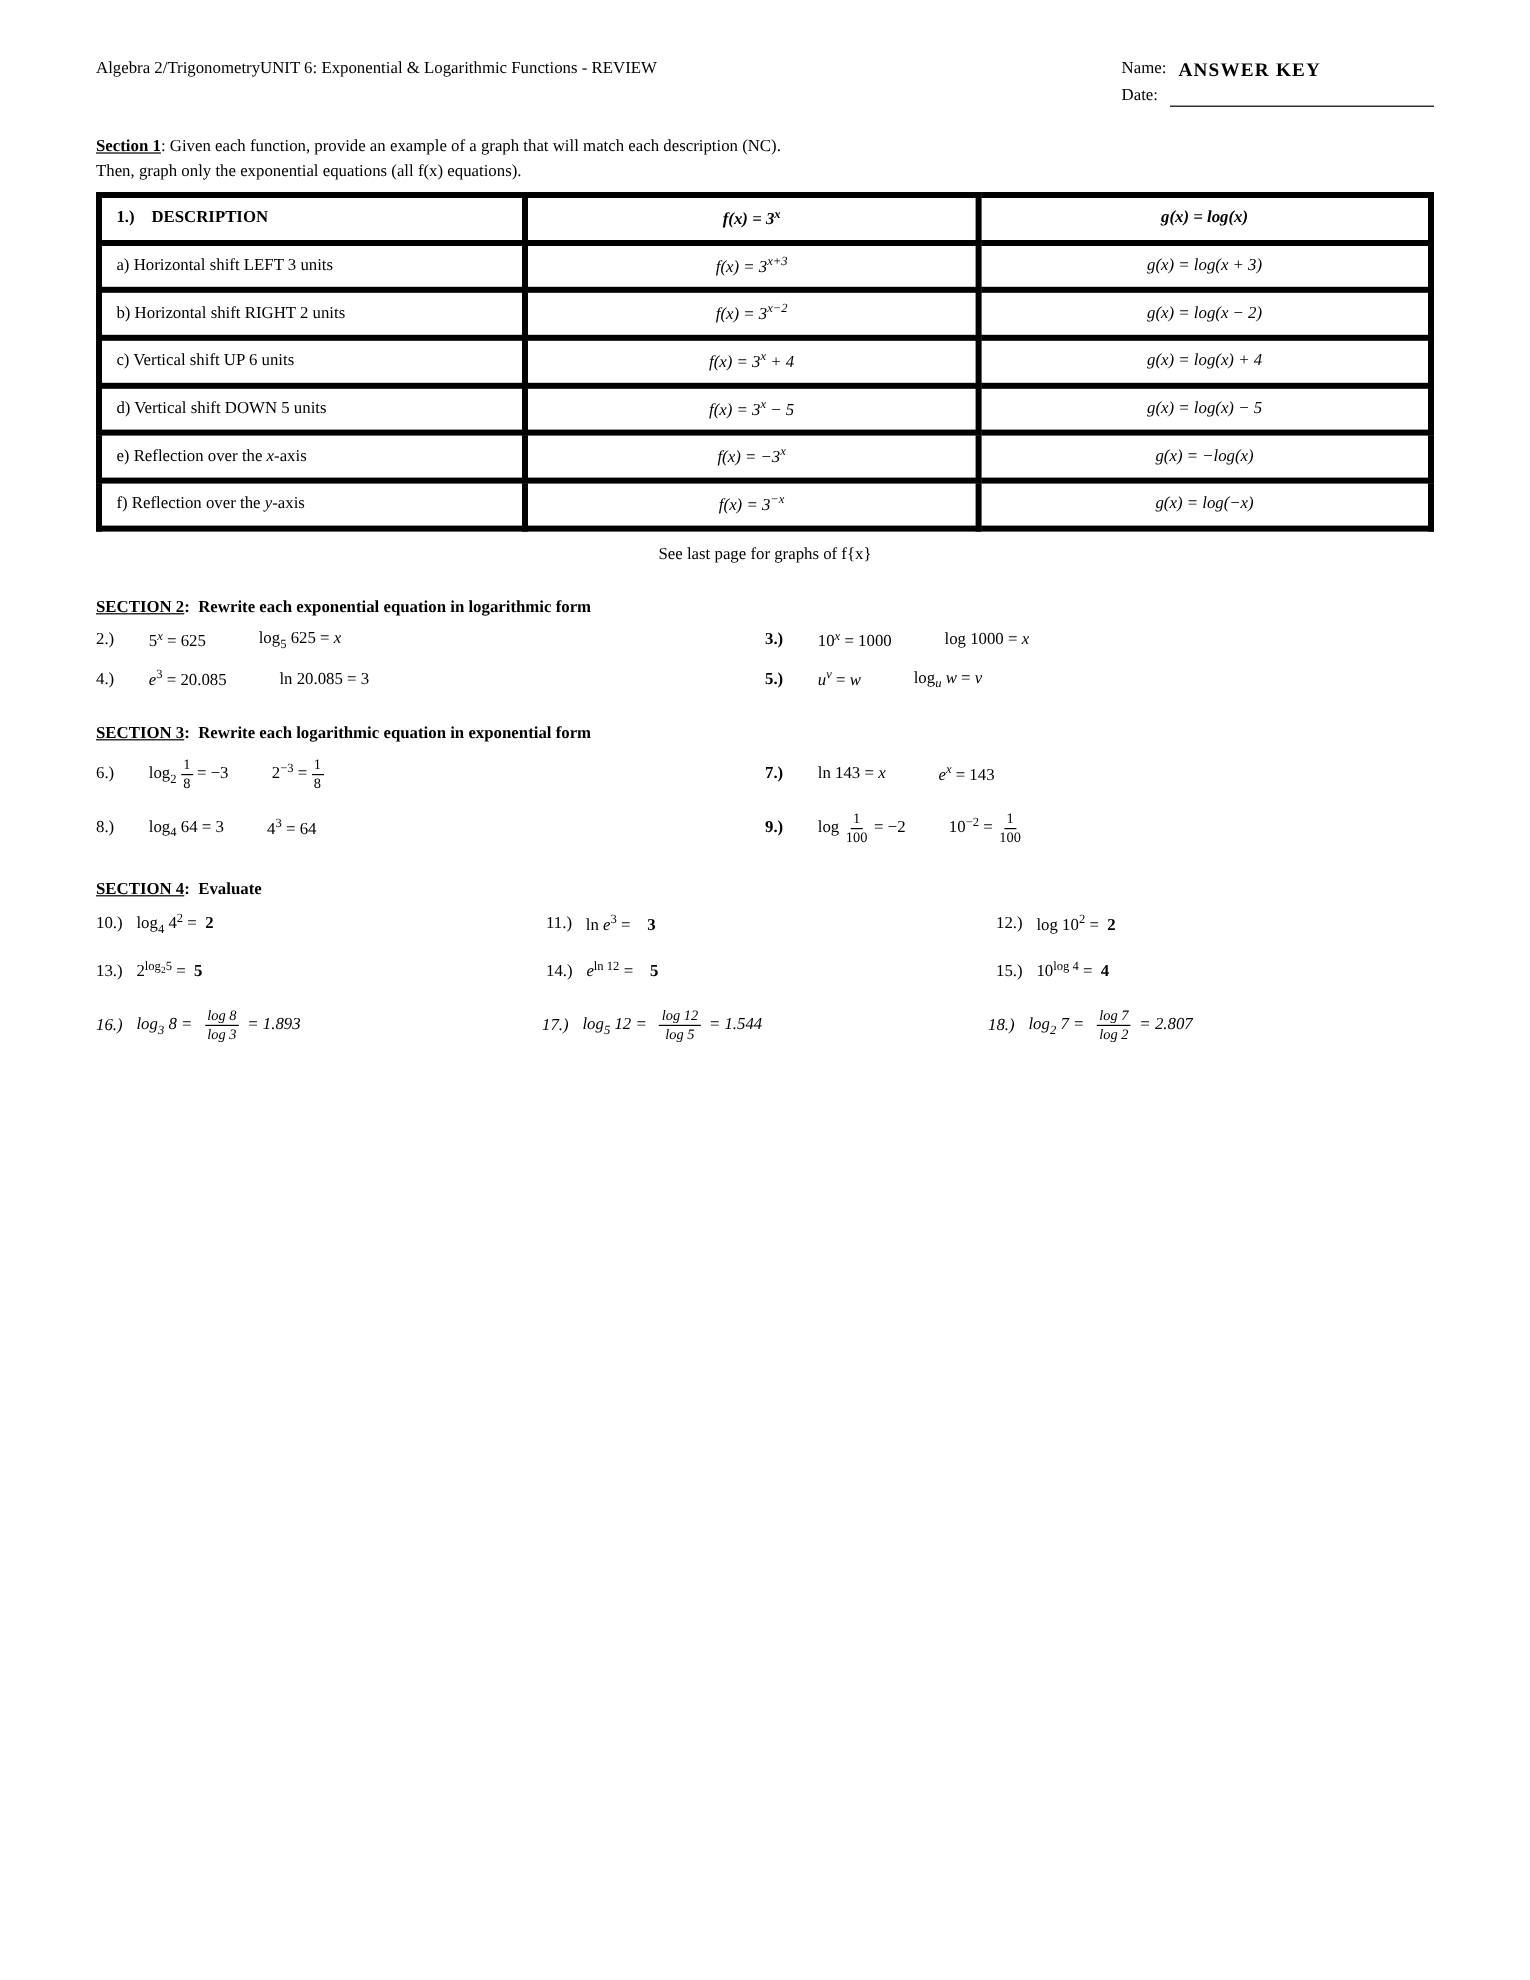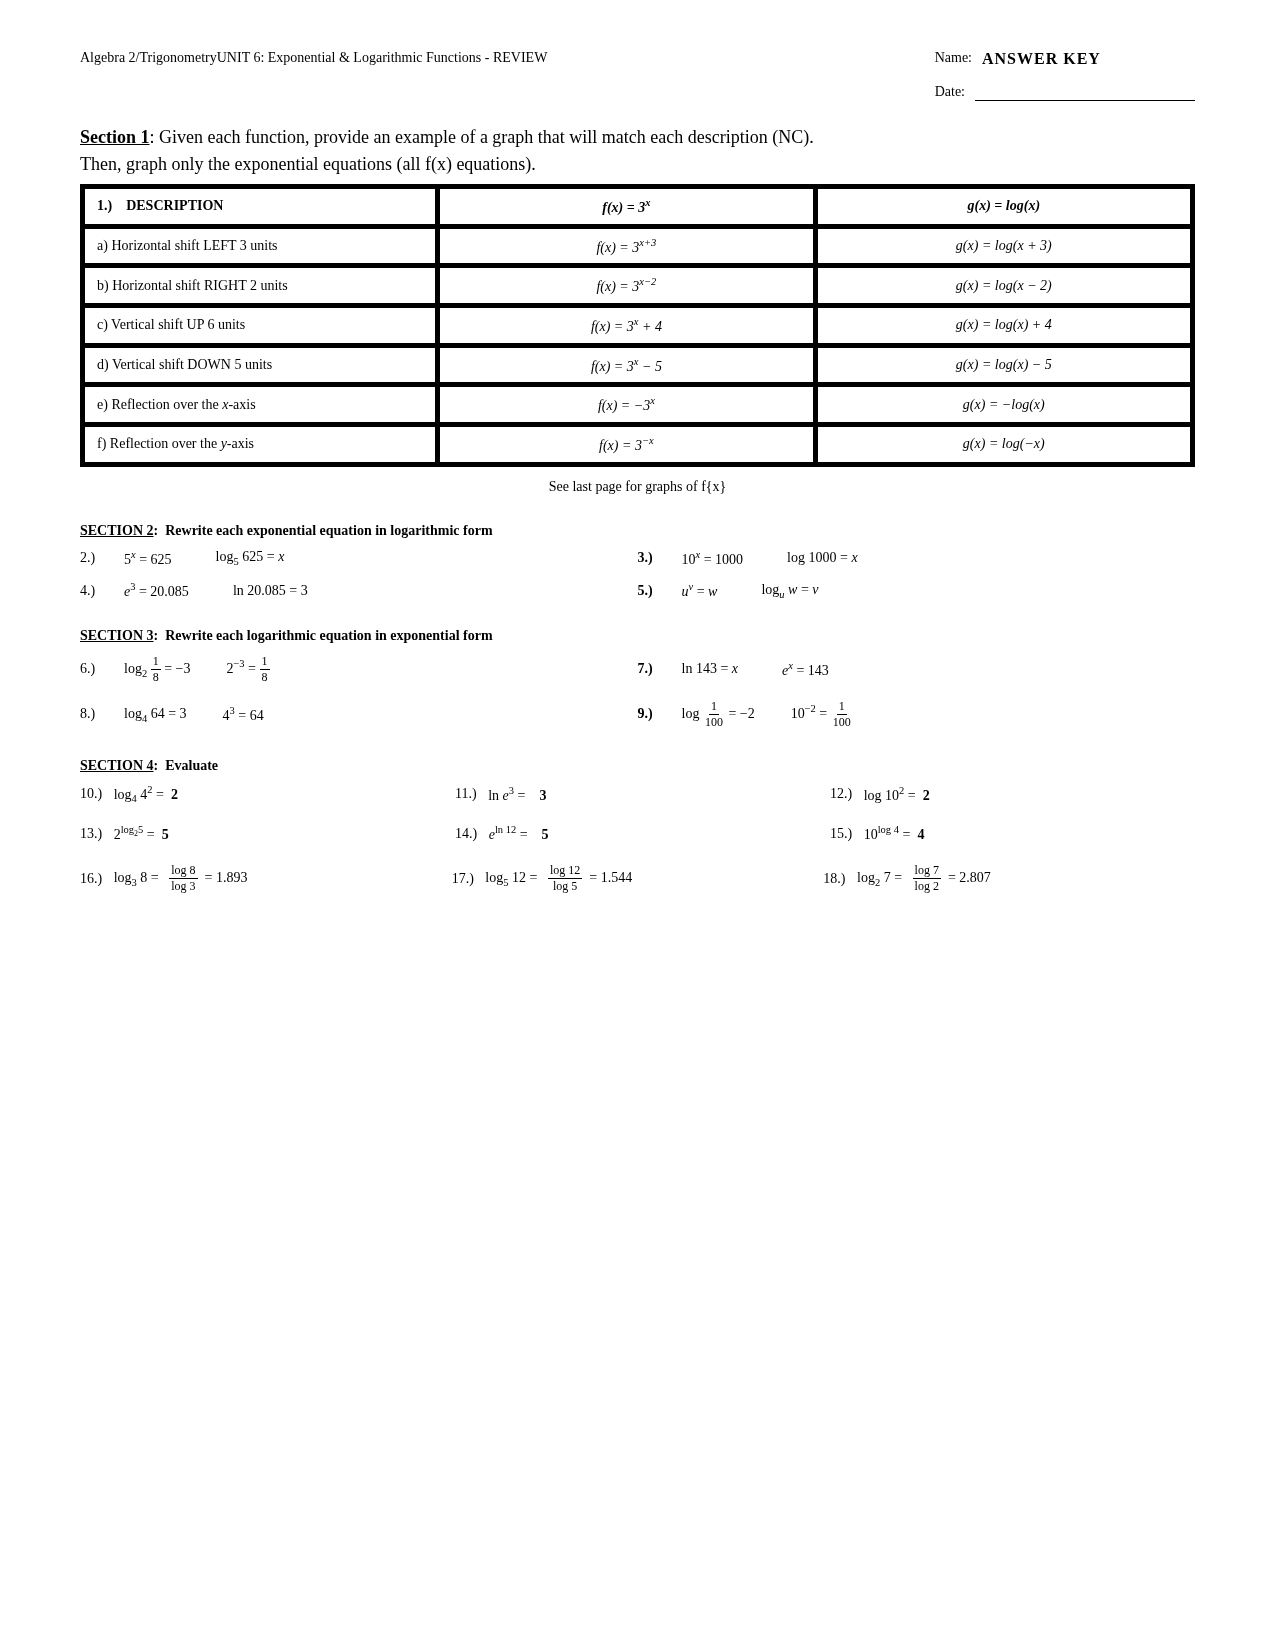--- a/index.html
+++ b/index.html
@@ -11,27 +11,27 @@
       width: 1275px;
       min-height: 1650px;
       padding: 50px 80px;
     }
     .header {
       display: flex;
       justify-content: space-between;
       margin-bottom: 18px;
     }
     .header-left { display: flex; flex-direction: row; }
-    .header-right { display: flex; flex-direction: column; gap: 16px; }
+    .header-right { display: flex; flex-direction: column; gap: 4px; }
     .header-row { display: flex; gap: 10px; }
     .answer-key { font-weight: bold; font-size: 16px; letter-spacing: 1px; }
     .date-line { border-bottom: 1px solid #000; width: 220px; display: inline-block; }
 
     .section-title {
-      font-size: 18px;
+      font-size: 14px;
       margin-bottom: 6px;
       line-height: 1.5;
       margin-top: 23px;
     }
     .section-title u { font-weight: bold; }
 
     
     table.main-table {
       width: 100%;
       border-collapse: collapse;
@@ -290,21 +290,21 @@
     <div class="prob-item">
       <span>14.)&nbsp;</span>
       <span><em>e</em><sup>ln 12</sup> = &nbsp;&nbsp;&nbsp;<strong>5</strong></span>
     </div>
     <div class="prob-item">
       <span>15.)&nbsp;</span>
       <span>10<sup>log 4</sup> = &nbsp;<strong>4</strong></span>
     </div>
   </div>
 
-  <div style="display:flex; flex-wrap: wrap; ">
+  <div style="display:flex; flex-wrap: wrap;  font-style: italic;">
     <div class="prob-item" style="flex:1; min-width: 320px;">
       <span>16.)&nbsp;</span>
       <span>log<sub>3</sub> 8 = &nbsp;
         <span class="frac">
             <span class="num">log 8</span>
             <span class="den">log 3</span>
           </span>
         &nbsp;= 1.893
       </span>
       &nbsp;&nbsp;&nbsp;

